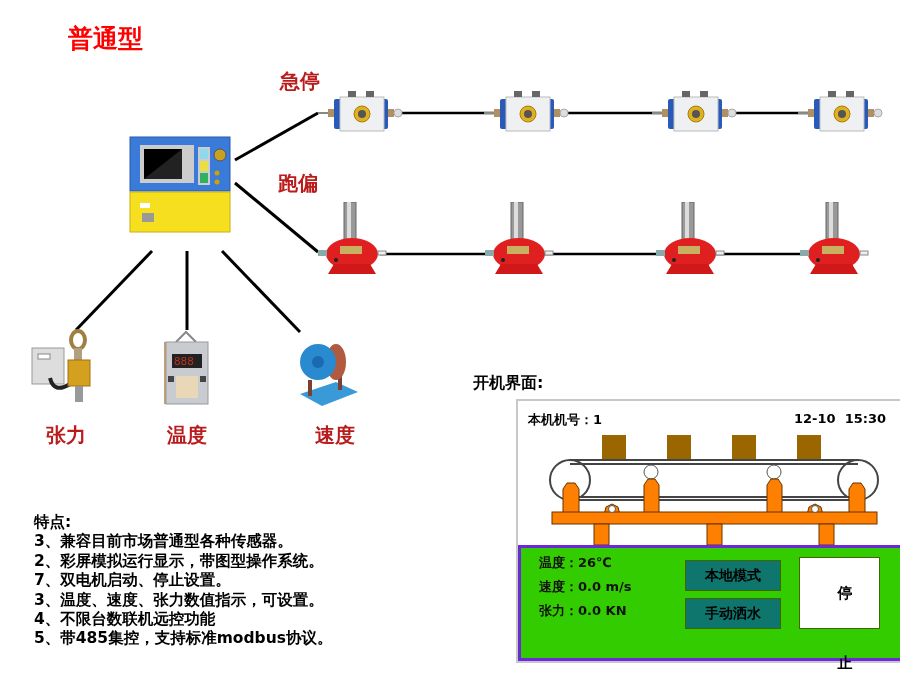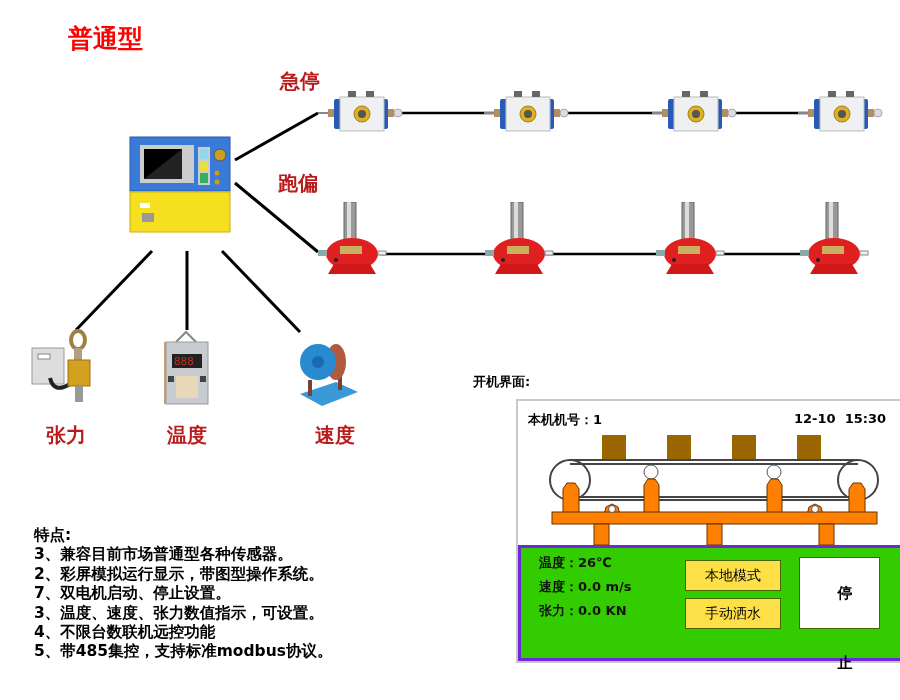--- a/index.html
+++ b/index.html
@@ -1,27 +1,27 @@
 <!DOCTYPE html>
 <html><head>
 <meta charset="utf-8">
 <style>
   html, body { margin:0; padding:0; }
   body { width:900px; height:700px; background:#fff; position:relative; overflow:hidden; font-family:"DejaVu Sans", sans-serif; }
   .abs { position:absolute; }
   .title { left:30px; top:22px; color:#ff0000; font-size:25px; font-weight:bold;margin-left:38px; }
   .label { font-size:20px; color:#b91c1c; font-weight:bold; }
   svg.lines { position:absolute; left:0; top:0; }
-  .features { left:34px; top:513px; font-size:15.5px; line-height:19.4px; color:#000; font-weight:bold;margin-top:13px; }
-  .hmi-title { left:473px; top:373px; font-size:13px; font-weight:bold; }
+  .features { left:34px; top:513px; font-size:15.5px; line-height:19.4px; color:#000; font-weight:bold; }
+  .hmi-title { left:473px; top:373px; font-size:16px; font-weight:bold; }
   .hmi { left:472px; top:399px; width:393px; height:264px; border:2px solid #c8c8c8; background:#fff; box-sizing:border-box;margin-left:44px; }
   .hmi-head { font-size:13px; font-weight:bold; }
   .hmi-panel { position:absolute; left:0; top:144px; width:389px; height:116px; background:#33cc00; border:3px solid #6d28d9; box-sizing:border-box; }
   .reading { position:absolute; left:18px; font-size:13px; font-weight:bold; color:#111; }
-  .gbtn { position:absolute; left:164px; width:96px; height:31px; background:#fde047; border:1px solid #446600; box-sizing:border-box; font-size:14px; font-weight:normal; text-align:center; line-height:29px; }
+  .gbtn { position:absolute; left:164px; width:96px; height:31px; background:#0f766e; border:1px solid #446600; box-sizing:border-box; font-size:14px; font-weight:bold; text-align:center; line-height:29px; }
   .stop { position:absolute; left:278px; top:9px; width:81px; height:72px; background:#fff; border:1px solid #446600; box-sizing:border-box; font-size:15px; font-weight:bold; text-align:center; line-height:70px; letter-spacing:14px; padding-left:25px; }
 </style>
 </head>
 <body>
 
 <div class="abs title">普通型</div>
 
 <svg class="lines" width="900" height="700">
   <line x1="235" y1="160" x2="318" y2="113" stroke="#000" stroke-width="3"></line>
   <line x1="235" y1="183" x2="318" y2="252" stroke="#000" stroke-width="3"></line>

